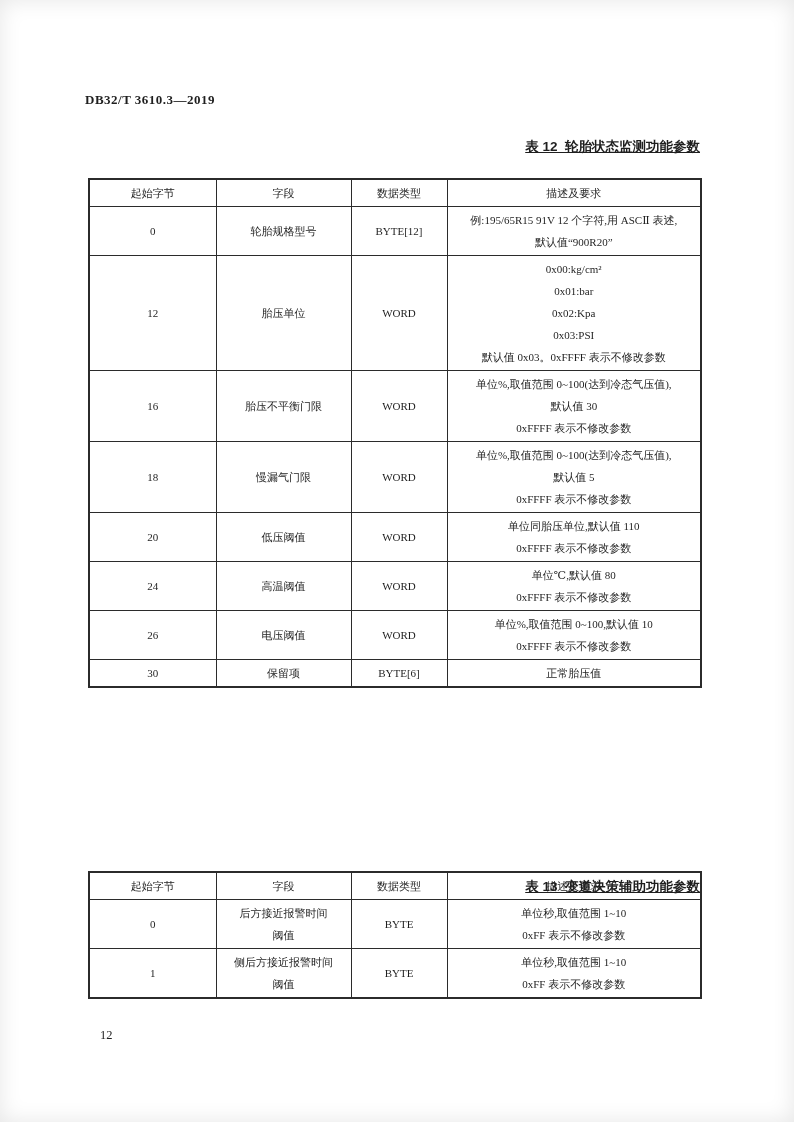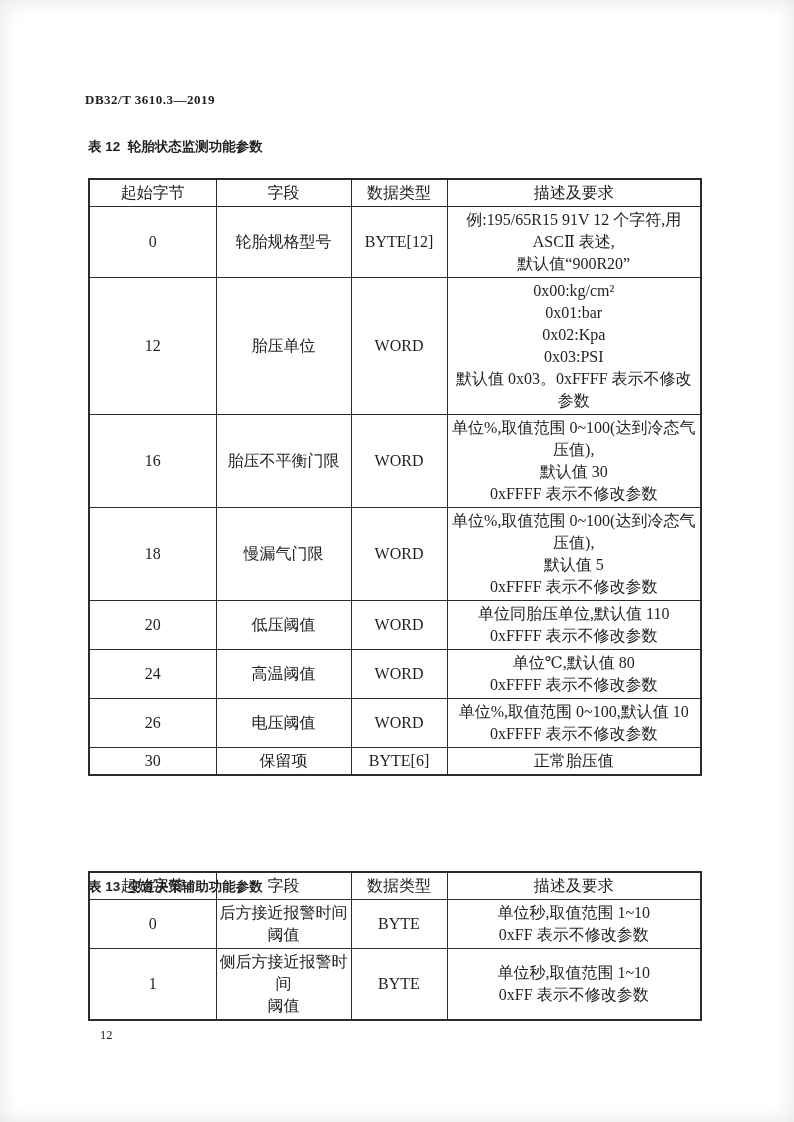--- a/index.html
+++ b/index.html
@@ -16,39 +16,40 @@
     background:#ffffff;
     box-shadow: inset 0 0 22px rgba(0,0,0,0.10);
   }
   .doc-number {
     position:absolute; top:92px; left:85px;
     font-size:13px; font-weight:bold;
     letter-spacing:0.5px;
   }
   .table-title {
     position:absolute; left:88px; width:612px;
-    text-align:left;
+    text-align:right;
     font-family:"Liberation Sans","DejaVu Sans",sans-serif;
     font-weight:bold; font-size:13.5px;
     white-space:pre;
+    text-decoration:underline;
   }
   .title-12 { top:138px; }
   .title-13 { top:878px; }
   table.param-table {
     position:absolute; left:88px;
     width:612px;
     border-collapse:collapse;
     table-layout:fixed;
     border:2px solid #2b2b2b;
   }
   .table-12 { top:178px; }
   .table-13 { top:871px; }
   .param-table th, .param-table td {
     border:1px solid #2b2b2b;
-    font-size:16px;
+    font-size:11px;
     font-weight:normal;
     vertical-align:middle;
     padding:2px 2px;
   }
   .param-table th {
     height:22px;
     text-align:center;
   }
   .c-start, .c-field, .c-type { text-align:center; }
   .c-desc { text-align:center; padding-left:9px; padding-right:4px; }

